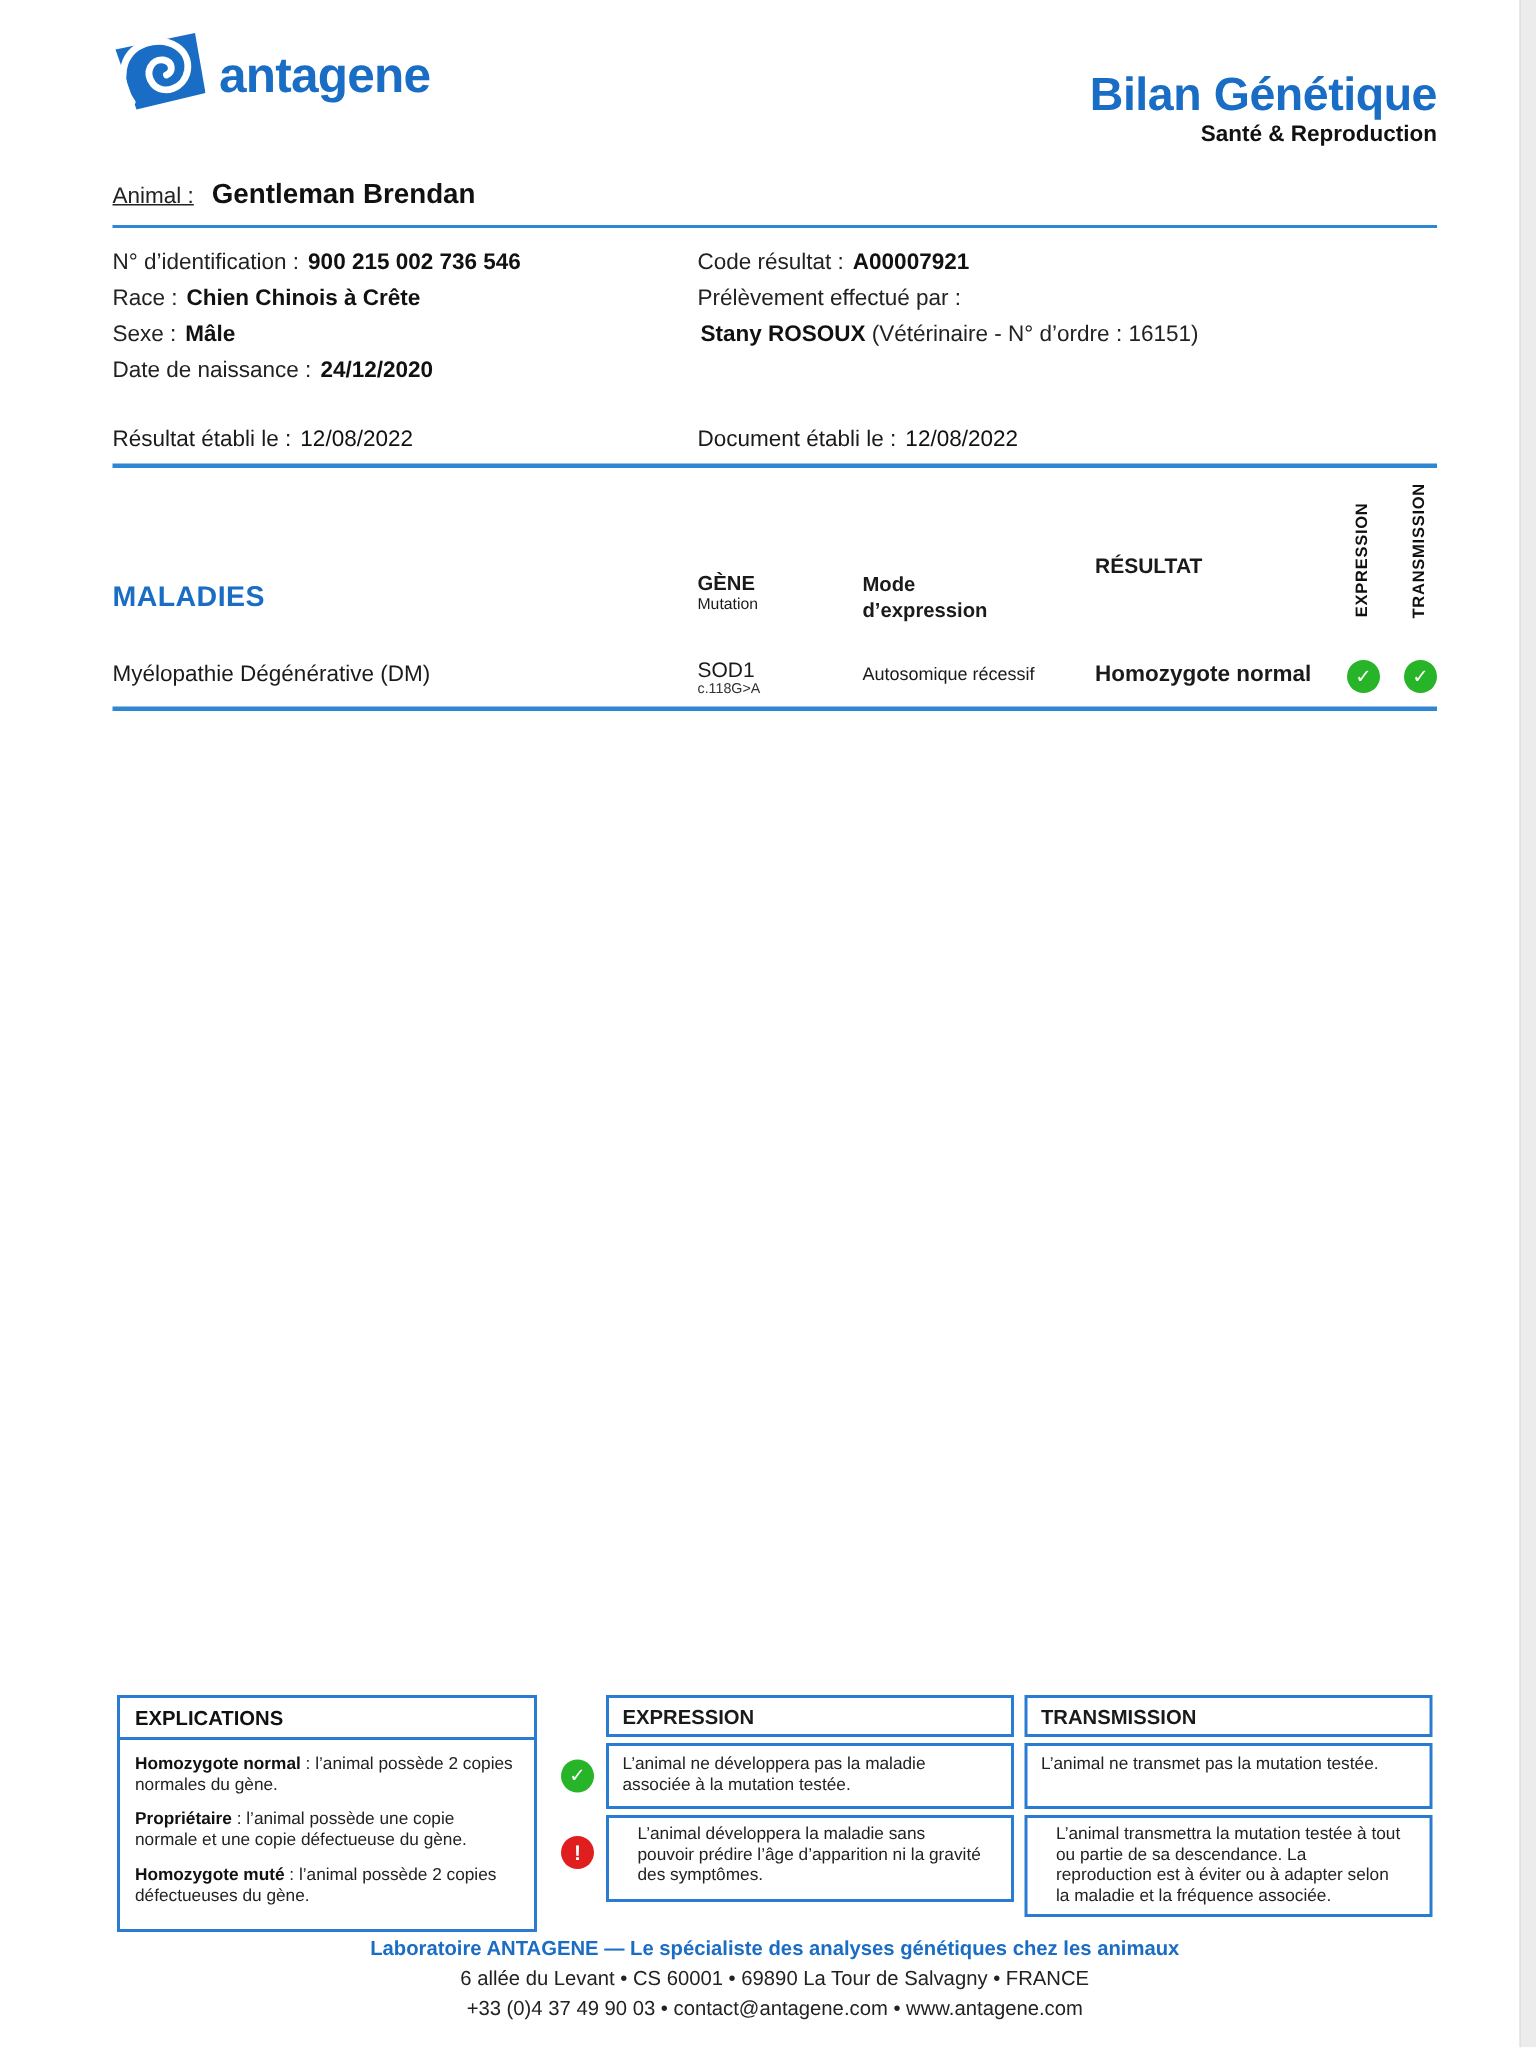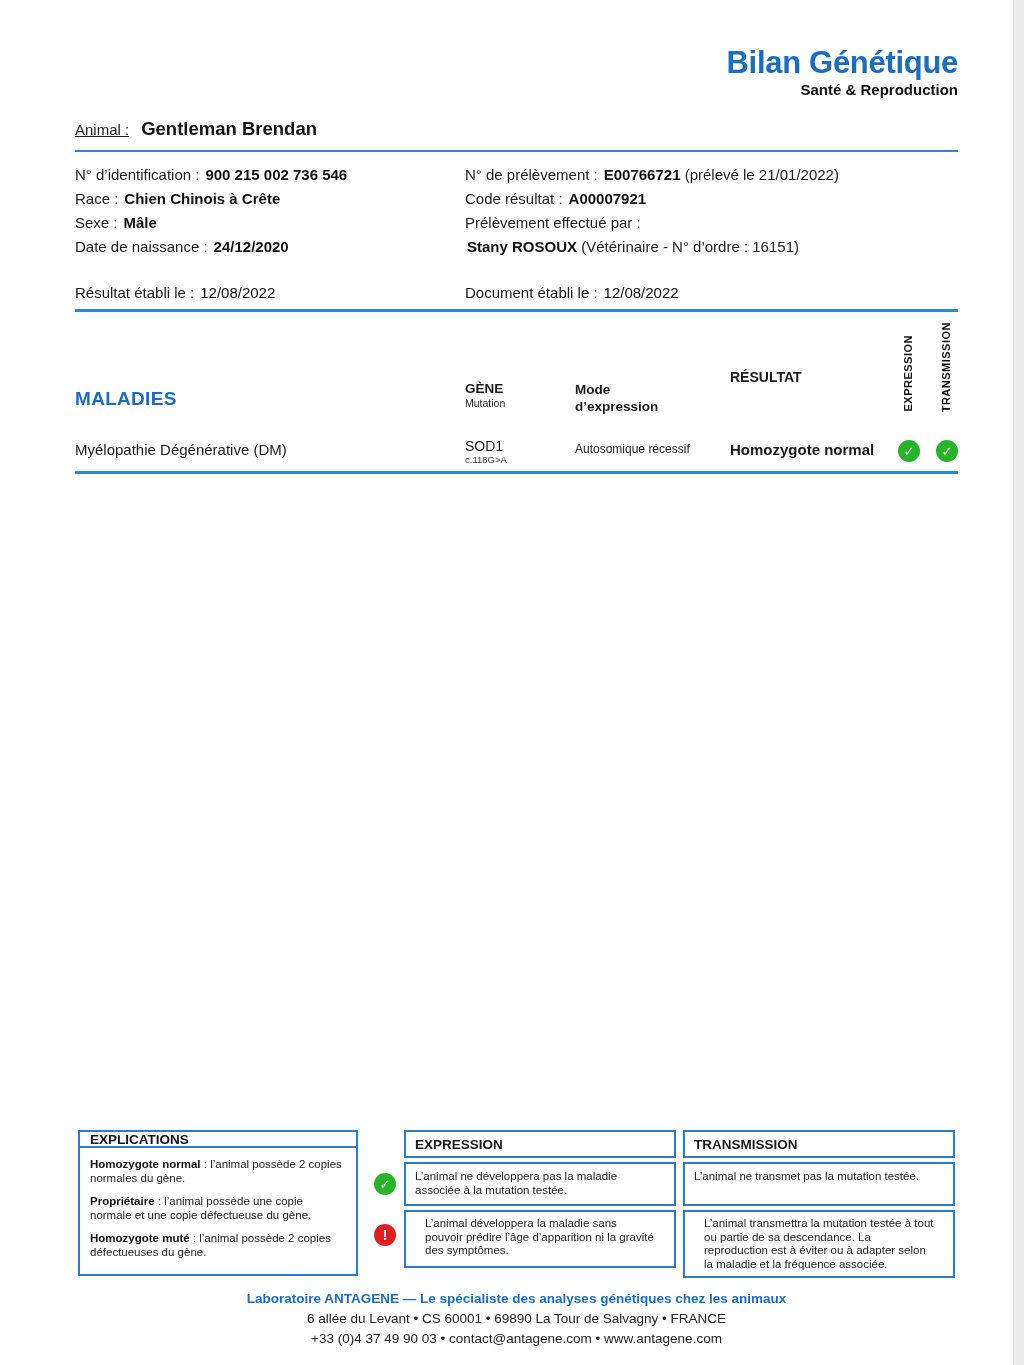--- a/index.html
+++ b/index.html
@@ -66,21 +66,21 @@
     align-items:center; justify-content:center; font-weight:bold; }
   .badge-green { background:#28b428; font-size:13px; }
   .badge-red { background:#e01e1e; font-size:14px; }
   .chk-1 { left:898px; top:440px; }
   .chk-2 { left:936px; top:440px; }
 
   
   .legend { left:78px; top:1130px; width:877px; height:140px; }
   .explic-box { position:absolute; left:0; top:0; width:280px; min-height:132px;
     border:2px solid #2a7cd2; background:#fff; }
-  .legend-title { height:16px; display:flex; align-items:center; padding:0 10px;
+  .legend-title { height:28px; display:flex; align-items:center; padding:0 10px;
     font-size:13.5px; font-weight:bold; color:#111; }
   .explic-box .legend-title { border-bottom:2px solid #2a7cd2; }
   .explic-body { padding:9px 10px 6px 10px; }
   .explic-body p { font-size:11.5px; line-height:14px; margin-bottom:9px; color:#222; }
   .explic-body b { color:#111; }
 
   .legend-col { position:absolute; top:0; width:272px; display:flex; flex-direction:column; gap:4px; }
   .col-expr { left:326px; }
   .col-trans { left:605px; }
   .lcell { border:2px solid #2a7cd2; background:#fff; }
@@ -97,41 +97,49 @@
   .footer-1 { font-size:13.5px; font-weight:bold; color:#1a6dc4; }
   .footer-2, .footer-3 { font-size:13.5px; color:#222; }
 </style>
 </head>
 <body>
 
 <div class="page">
 
   <div class="edge-strip"></div>
 
+  <div class="abs logo">
+    <span>
+      <svg width="62" height="54" viewBox="0 0 62 54">
+        <polygon points="2,13 55,2 62,42 16,53" fill="#1a6dc4"></polygon>
+        <path d="M 13,48 C 3,35 5,15 22,9 C 38,4 52,13 50,27 C 48,39 34,44 27,36 C 21,28 26,19 34,20 C 40,21 41,28 36,30" fill="none" stroke="#ffffff" stroke-width="4.6" stroke-linecap="round"></path>
+      </svg>
+    </span>
+    <span class="logo-text">antagene</span>
+  </div>
 
   <div class="abs title-block">
     <div class="doc-title">Bilan Génétique</div>
     <div class="doc-subtitle">Santé &amp; Reproduction</div>
   </div>
 
   <div class="abs animal-row">
     <span class="animal-label">Animal :</span>
     <span class="animal-name">Gentleman Brendan</span>
   </div>
   <div class="abs rule rule-1"></div>
 
   <div class="abs info-col info-left">
     <div><span>N° d’identification :</span><span class="val">900 215 002 736 546</span></div>
     <div><span>Race :</span><span class="val">Chien Chinois à Crête</span></div>
     <div><span>Sexe :</span><span class="val">Mâle</span></div>
     <div><span>Date de naissance :</span><span class="val">24/12/2020</span></div>
   </div>
 
   <div class="abs info-col info-right">
-    <div><span>N° de prélèvement :</span><span class="val">E00766721</span><span class="sfx"> (prélevé le 21/01/2022)</span></div>
     <div><span>Code résultat :</span><span class="val">A00007921</span></div>
     <div><span>Prélèvement effectué par :</span></div>
     <div><span class="val" style="margin-left:2px;">Stany ROSOUX</span><span class="sfx"> (Vétérinaire - N° d’ordre : 16151)</span></div>
   </div>
 
   <div class="abs date-left dates-row">
     <span>Résultat établi le :</span><span class="val">12/08/2022</span>
   </div>
   <div class="abs date-right dates-row">
     <span>Document établi le :</span><span class="val">12/08/2022</span>

